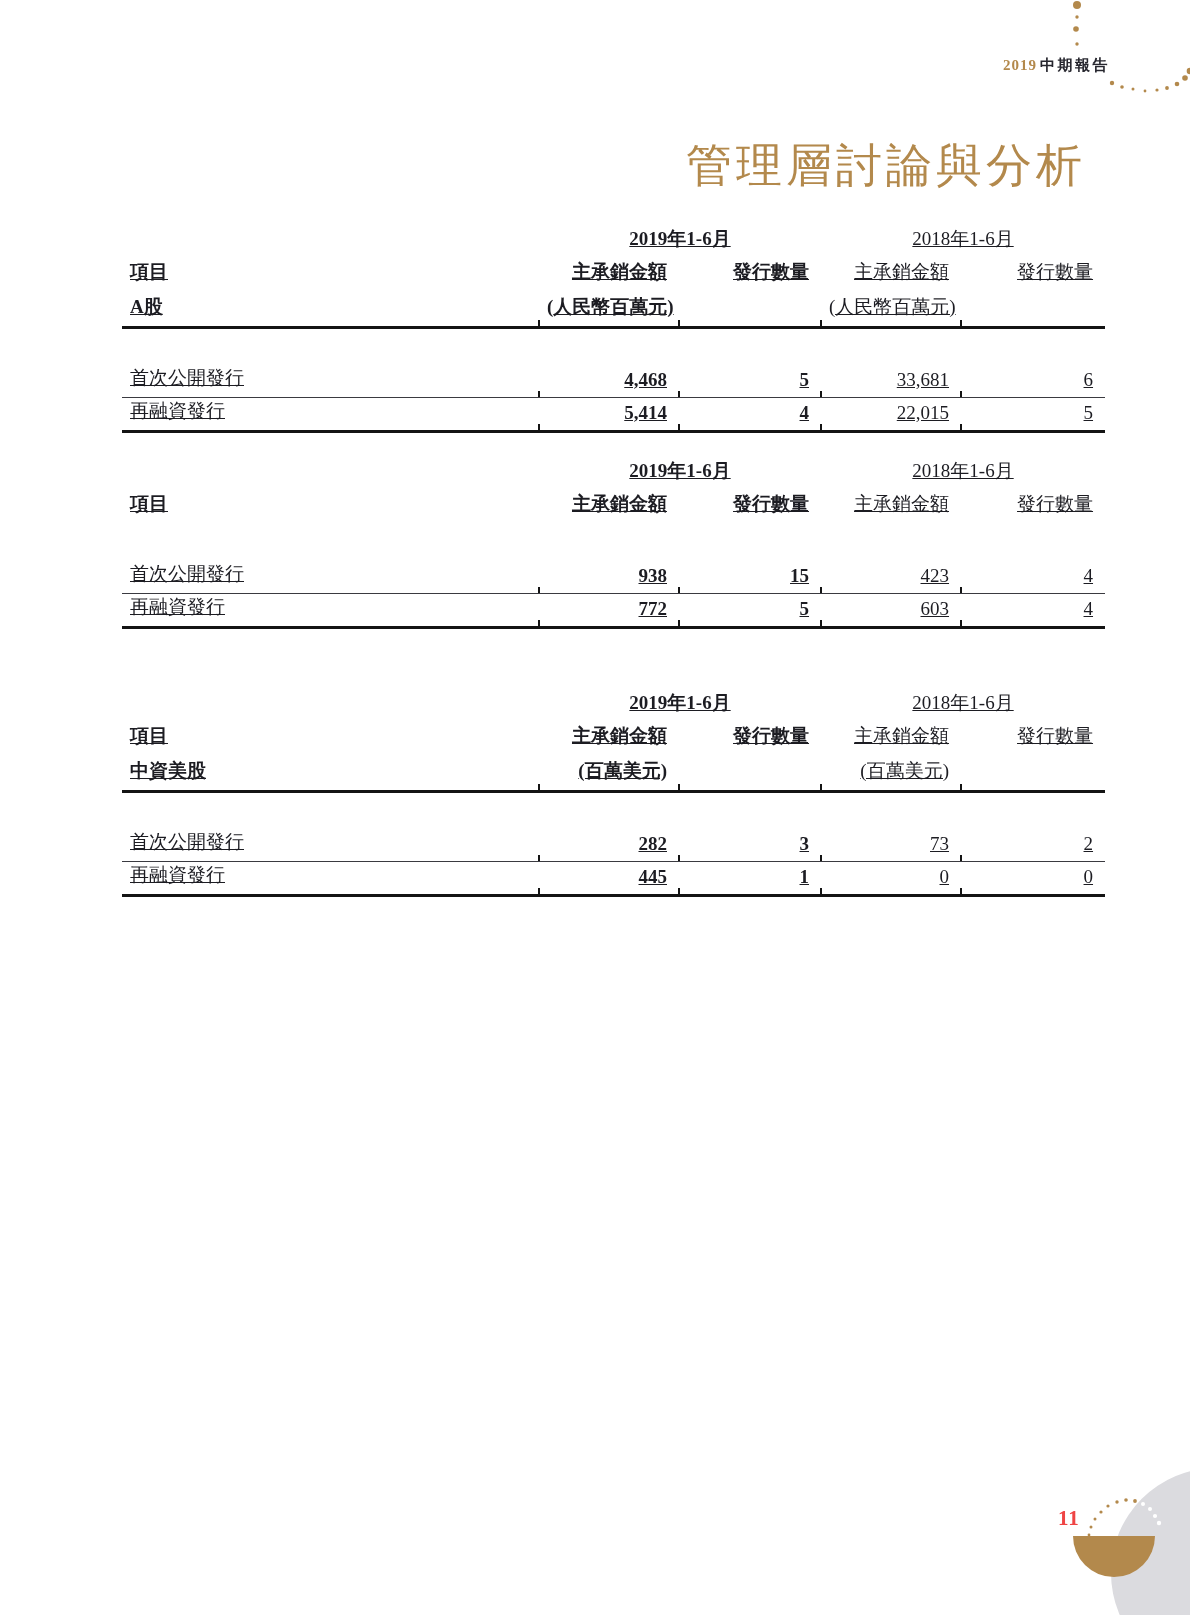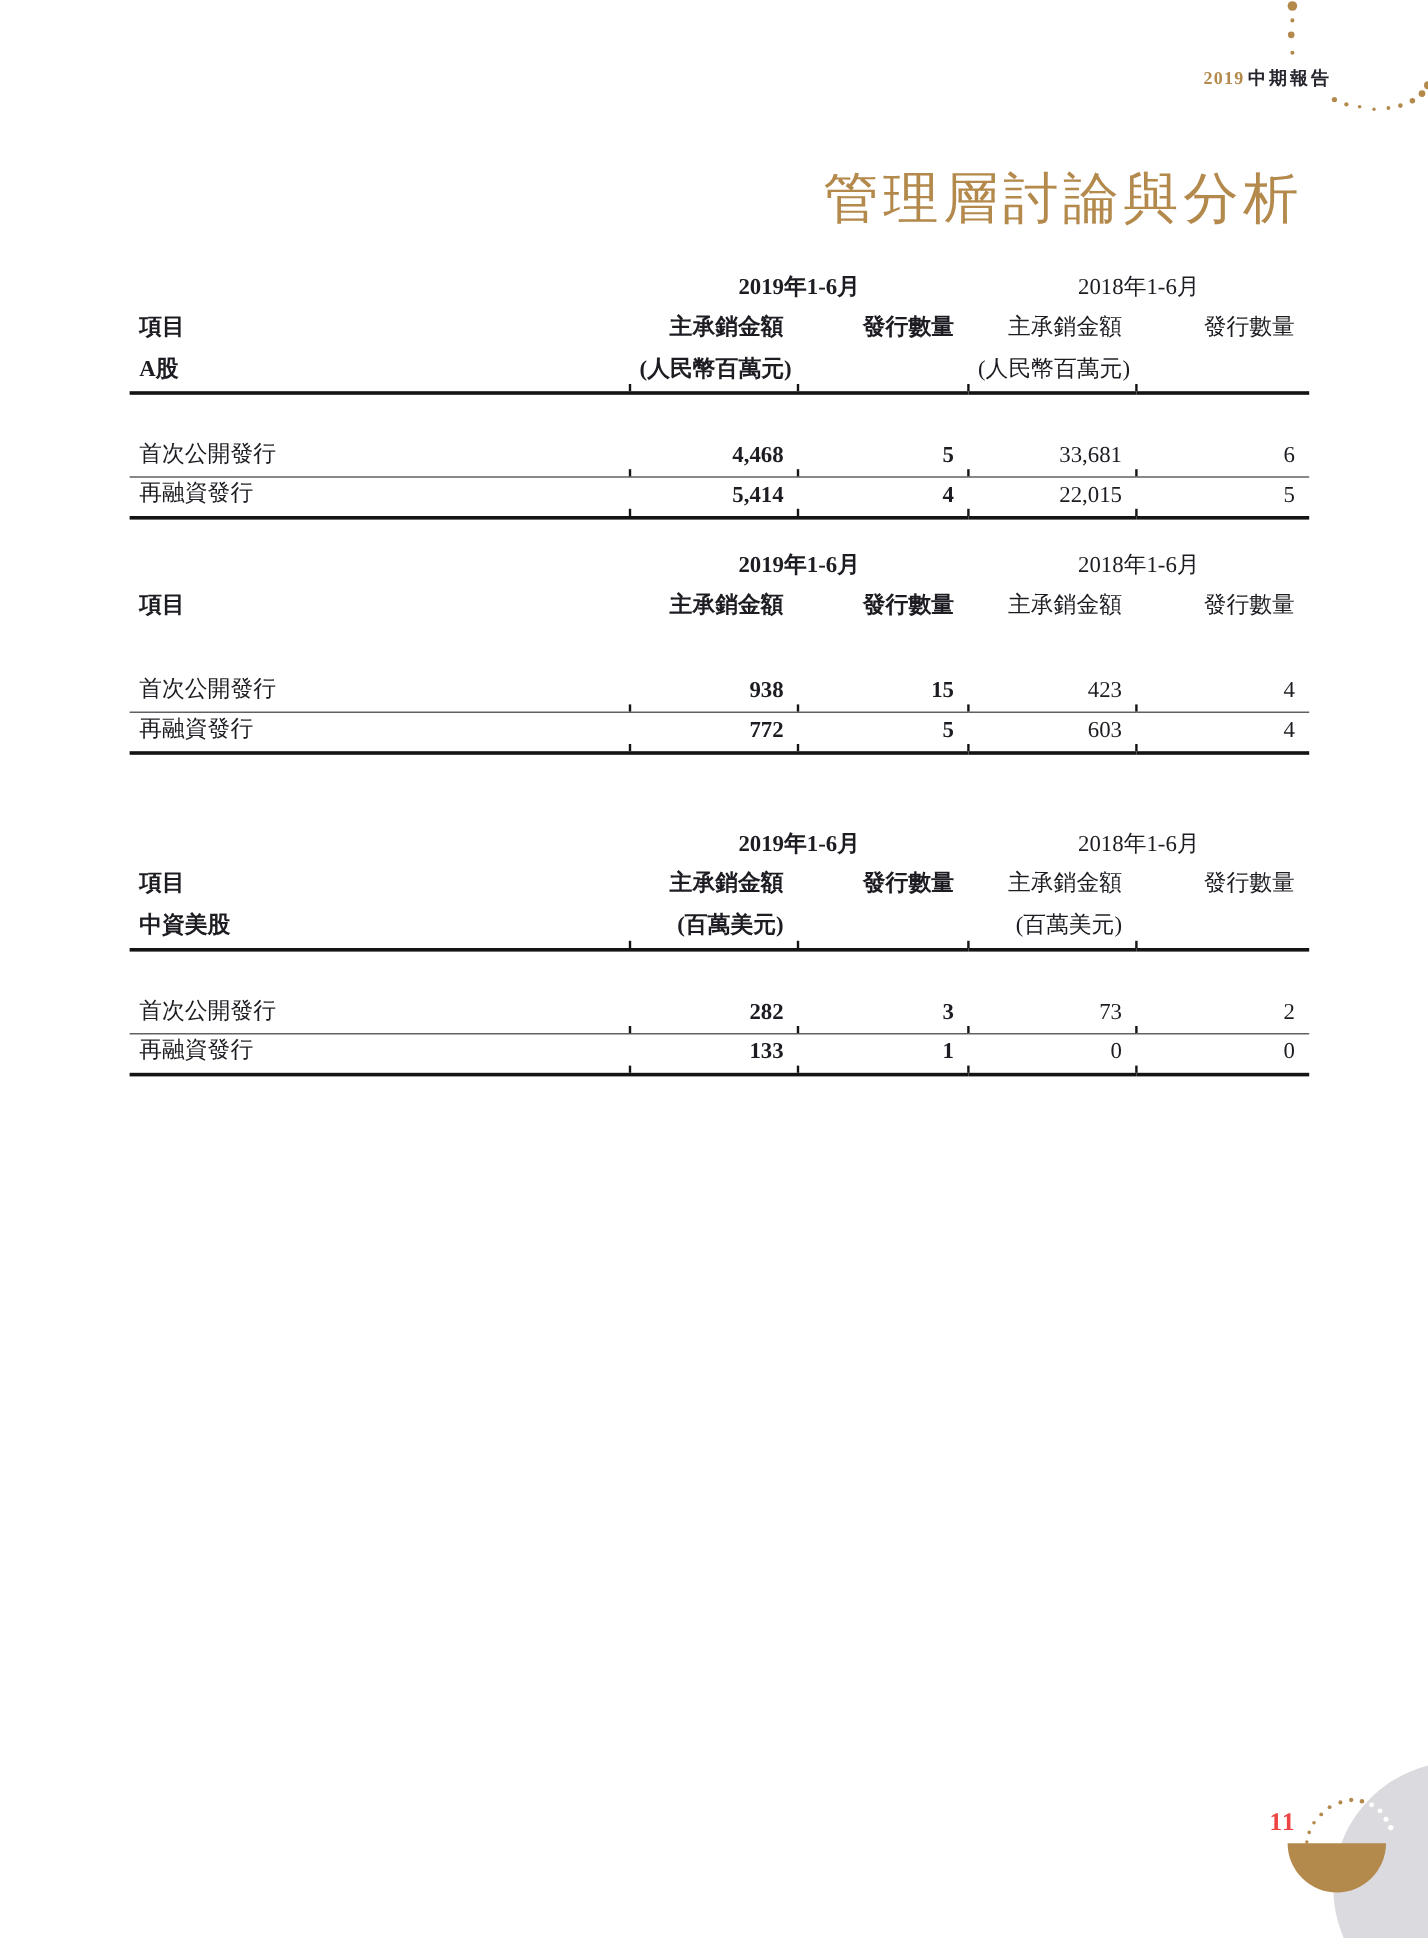--- a/index.html
+++ b/index.html
@@ -24,23 +24,23 @@
   }
   
   .deco { position:absolute; pointer-events:none; }
   .deco.top { left:1040px; top:0; }
   .deco.bottom { left:1060px; top:1440px; }
   .gold-fill { fill:var(--gold); }
   .gray-fill { fill:var(--gray_circle); }
   .white-fill { fill:#ffffff; }
   
   table.fin {
-    position:absolute; left:108px; width:983px;
+    position:absolute; left:122px; width:983px;
     border-collapse:collapse; table-layout:fixed;
-    font-size:19px; color:var(--ink);
+    font-size:19px; color:var(--ink);text-decoration:underline;
   }
   table.fin td {
     padding:0 12px 6px 8px; vertical-align:bottom; position:relative;
     white-space:nowrap; overflow:visible;
   }
   table.fin td.c { text-align:center; padding-left:0; padding-right:0; }
   table.fin td.r { text-align:right; }
   table.fin .b { font-weight:bold; }
   tr.yr td { height:34px; }
   tr.hd td { height:33px; }
@@ -212,21 +212,21 @@
       </tr>
   <tr class="r1">
     <td>首次公開發行</td>
     <td class="r b tk">282</td>
     <td class="r b tk">3</td>
     <td class="r tk">73</td>
     <td class="r tk">2</td>
   </tr>
   <tr class="r2">
     <td>再融資發行</td>
-    <td class="r b tk">133</td>
+    <td class="r b tk">445</td>
     <td class="r b tk">1</td>
     <td class="r tk">0</td>
     <td class="r tk">0</td>
   </tr>
   </tbody>
 </table>
 
 <div class="page-number">11</div>
 
 <svg class="deco bottom" width="130" height="175" viewBox="0 0 130 175">

